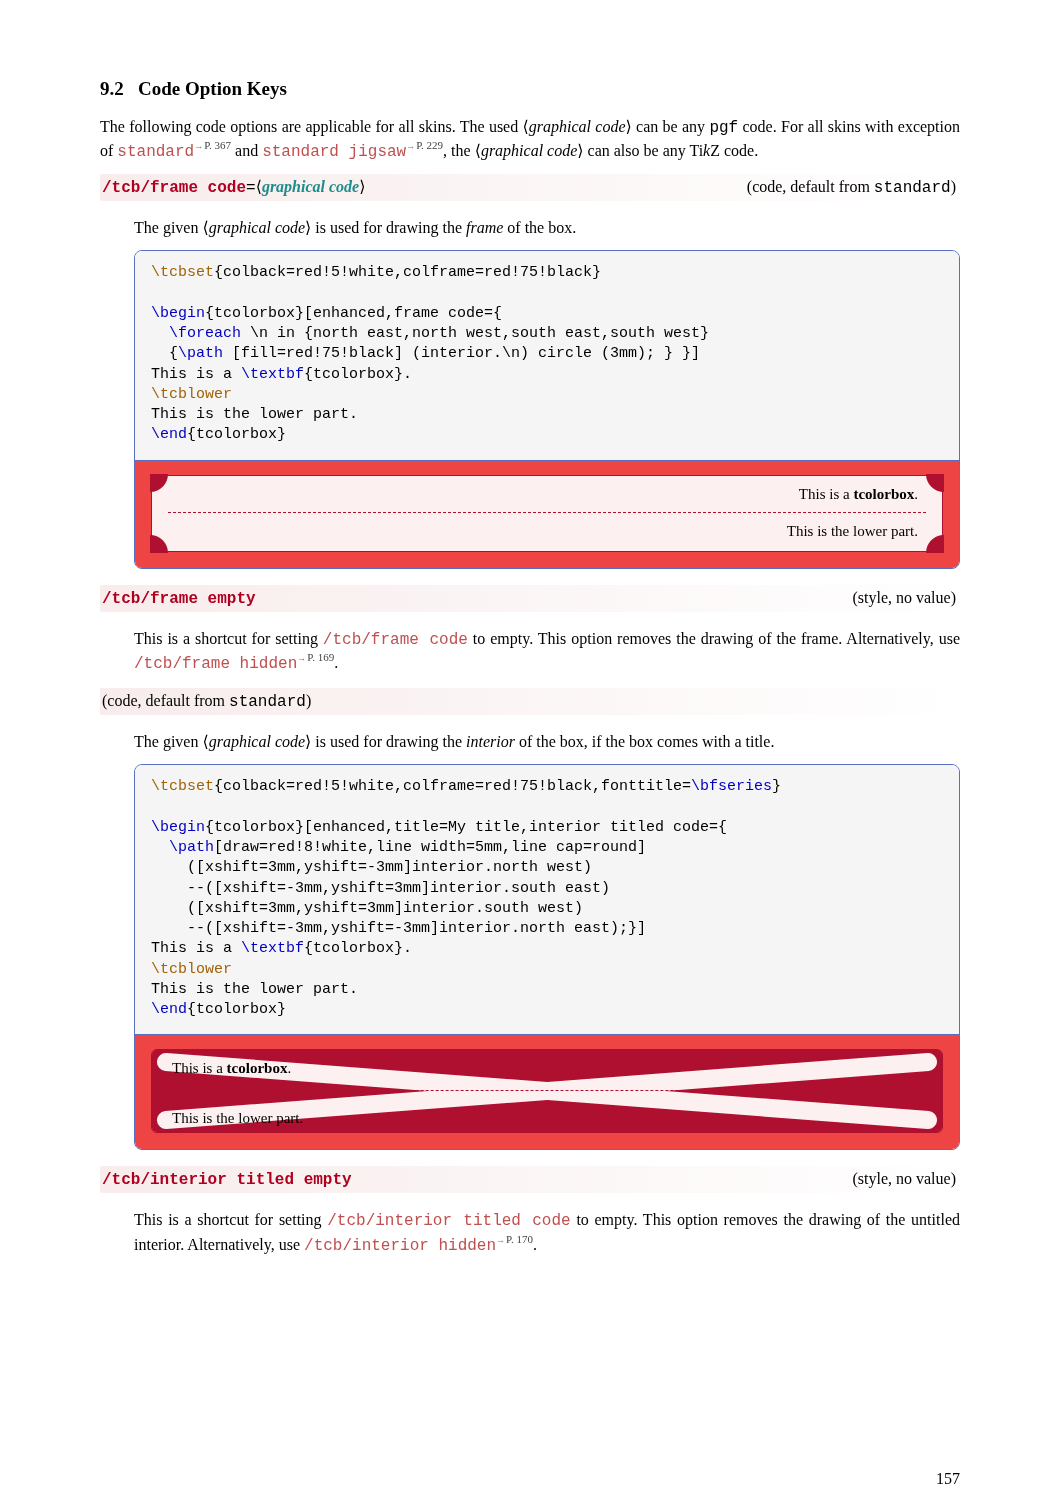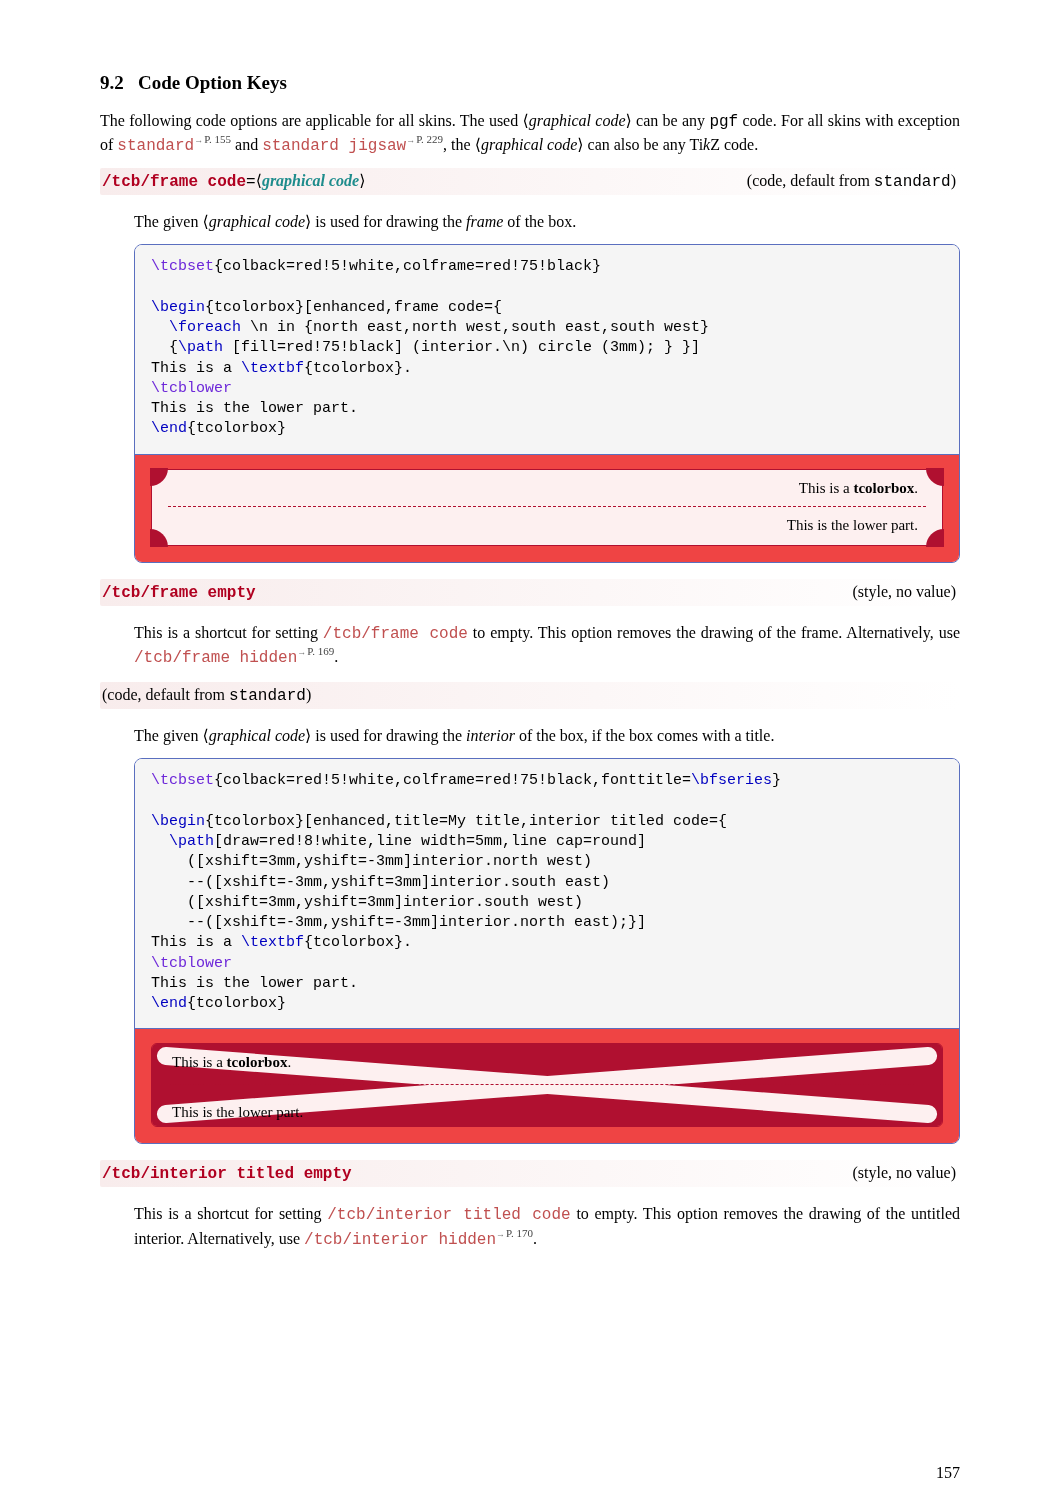--- a/index.html
+++ b/index.html
@@ -6,21 +6,21 @@
     font-family: "Times New Roman", Times, serif;
     font-size: 16px;
     color: #000;
     background: #fff;
     margin: 0;
     padding: 60px 100px 40px 100px;
     width: 1060px;
     box-sizing: border-box;
     line-height: 1.35;
   }
-  h2.section { font-size: 19px; font-weight: bold; margin: 10px 0 14px 0; }
+  h2.section { font-size: 19px; font-weight: bold; margin: 16px 0 14px 0; }
   p.justify { text-align: justify; margin: 0 0 10px 0; }
   .tt { font-family: "Courier New", monospace; }
   .arg { font-family: "Times New Roman", Times, serif; font-style: italic; color: #1e8c8c; }
   .ital { font-style: italic; }
   .angle { font-family: "Times New Roman"; }
   .keyref { font-family: "Courier New", monospace; color: #c05050; }
   .suplink { font-size: 11px; color: #444; vertical-align: super; position: relative; top:-1px; }
   .suplink::before { content: "→"; font-size: 9px; margin-right:1px; color:#777;}
   .option-header {
     display: flex;
@@ -45,21 +45,21 @@
     background: #f5f5f5;
     border-bottom: 1px solid #5a6fbf;
     padding: 12px 16px 14px 16px;
     font-family: "Courier New", monospace;
     font-size: 15px;
     white-space: pre;
     color: #000;
     line-height: 1.35;
   }
   .code-area .cs  { color: #0000c0; }    
-  .code-area .red { color: #6d28d9; }    
+  .code-area .red { color: #a16207; }    
   .example-frame .render-area {
     background: #ef4444;
     padding: 14px 16px 16px 16px;
     position: relative;
     text-align: right;
   }
   
   .tcb1 {
     position: relative;
     background: #fdf0f0;
@@ -124,21 +124,21 @@
 </style>
 </head>
 <body>
 
 <h2 class="section">
   <span>9.2</span>&nbsp;&nbsp;&nbsp;<span>Code Option Keys</span>
 </h2>
 
 <p class="justify">
   <span>The following code options are applicable for all skins. The used </span><span class="angle">⟨</span><span class="ital">graphical code</span><span class="angle">⟩</span><span> can be any </span>
-  <span class="tt">pgf</span><span> code.  For all skins with exception of </span><span class="keyref">standard</span><span class="suplink">P. 155</span><span> and </span><span class="keyref">standard jigsaw</span><span class="suplink">P. 229</span><span>, the </span>
+  <span class="tt">pgf</span><span> code.  For all skins with exception of </span><span class="keyref">standard</span><span class="suplink">P. 367</span><span> and </span><span class="keyref">standard jigsaw</span><span class="suplink">P. 229</span><span>, the </span>
   <span class="angle">⟨</span><span class="ital">graphical code</span><span class="angle">⟩</span><span> can also be any Ti</span><span class="ital">k</span><span>Z code.</span>
 </p>
 
 <div class="option-header">
   <span class="lhs">
     <span>/tcb/frame code</span><span class="eq">=</span><span class="angle eq">⟨</span><span class="arg">graphical code</span><span class="angle eq">⟩</span>
   </span>
   <span class="rhs">
     <span>(code, default from </span><span class="tt">standard</span><span>)</span>
   </span>

